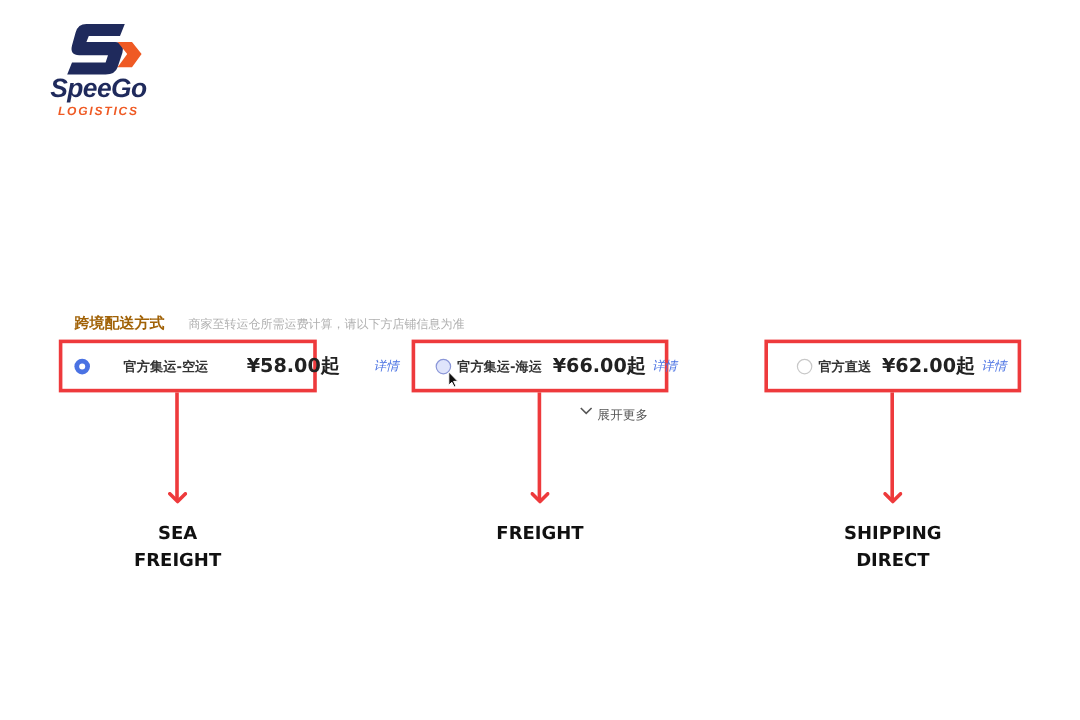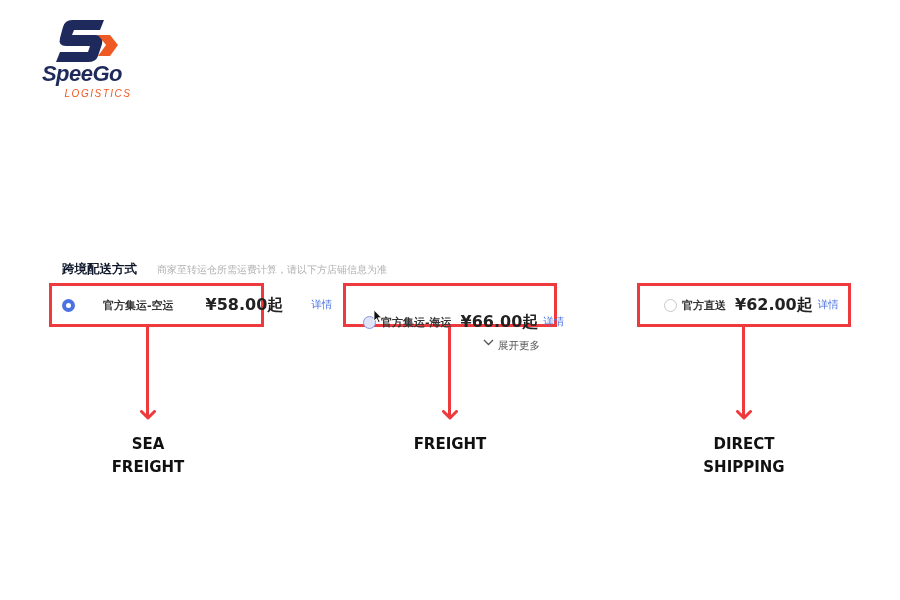--- a/index.html
+++ b/index.html
@@ -1,34 +1,34 @@
 <!DOCTYPE html>
 <html><head>
 <meta charset="utf-8">
 <style>
   html, body { margin:0; padding:0; }
   body { width:900px; height:600px; background:#ffffff; position:relative; overflow:hidden; font-family:"DejaVu Sans", sans-serif; }
   .logo { position:absolute; left:22px; top:18px; width:120px; height:85px; }
   .logo-mark { position:absolute; left:30px; top:0; width:70px; height:46px; }
   .logo-word { position:absolute; left:0; top:43px; width:120px; text-align:center; font-family:Liberation Sans, sans-serif; font-weight:bold; font-style:italic; font-size:22px; color:#1f2a5c; letter-spacing:-0.5px; }
-  .logo-sub { position:absolute; left:16px; top:70px; width:120px; text-align:center; font-family:"Liberation Sans", sans-serif; font-weight:normal; font-style:italic; font-size:10px; color:#ef5a24; letter-spacing:1.5px; }
+  .logo-sub { position:absolute; left:0; top:70px; width:120px; text-align:center; font-family:"Liberation Sans", sans-serif; font-weight:bold; font-style:italic; font-size:10px; color:#ef5a24; letter-spacing:1.5px; }
 
-  .section-title { position:absolute; left:62px; top:261px; font-size:12.5px; font-weight:bold; color:#0f172a; }
+  .section-title { position:absolute; left:62px; top:261px; font-size:12.5px; font-weight:bold; color:#a16207; }
   .section-hint { position:absolute; left:157px; top:263px; font-size:10px; color:#b0b0b0;text-align:center; }
 
   .opt-box { position:absolute; border:3px solid #ee3a3c; box-sizing:border-box; height:44px; }
   .opt-inner { position:absolute; top:0; bottom:0; display:flex; align-items:center; white-space:nowrap; }
   .radio { width:13px; height:13px; border-radius:50%; box-sizing:border-box; margin-right:5px; flex:none; position:relative; }
   .radio.checked { background:#4a72e3; }
   .radio.checked::after { content:""; position:absolute; left:4px; top:4px; width:5px; height:5px; background:#fff; border-radius:50%; }
   .radio.hover { border:1.5px solid #8a96d8; background:#dfe4fb; }
   .radio.plain { border:1px solid #c8c8c8; background:#fff; }
   .opt-name { font-size:11px; color:#333; font-weight:bold; margin-right:9px; }
   .opt-price { font-size:16px; color:#222; font-weight:bold; margin-right:5px; }
-  .opt-detail { font-size:10.5px; color:#4a72e3; }
+  .opt-detail { font-size:10.5px; color:#4a72e3;font-style:italic; }
   .cursor { position:absolute; width:10px; height:14px; }
 
   .expand { position:absolute; left:483px; top:339px; font-size:10.5px; color:#555; display:flex; align-items:flex-start; }
   .expand svg { margin-right:4px; }
 
   .arrow-line { position:absolute; width:3px; background:#ee3a3c; }
   .arrow-head { position:absolute; width:16px; height:10px; }
 
   .label { position:absolute; width:140px; text-align:center; font-family:"DejaVu Sans", sans-serif; font-weight:bold; font-size:15px; line-height:23px; color:#111; }
 </style>
@@ -50,21 +50,21 @@
 
 <div class="opt-box" style="left:49px; top:283px; width:215px;"></div>
 <div class="opt-inner" style="left:62px; top:284px; height:42px;gap:23px;">
   <span class="radio checked"></span>
   <span class="opt-name">官方集运-空运</span>
   <span class="opt-price">¥58.00起</span>
   <span class="opt-detail">详情</span>
 </div>
 
 <div class="opt-box" style="left:343px; top:283px; width:214px;"></div>
-<div class="opt-inner" style="left:363px; top:284px; height:42px;margin-top:17px;">
+<div class="opt-inner" style="left:363px; top:284px; height:42px;">
   <span class="radio hover"></span>
   <span class="opt-name">官方集运-海运</span>
   <span class="opt-price">¥66.00起</span>
   <span class="opt-detail">详情</span>
 </div>
 <svg class="cursor" style="left:373px; top:309px;" viewBox="0 0 10 14">
   <path d="M1 1 L1 12 L3.5 9.5 L5.5 13.5 L7 12.8 L5 8.8 L8.5 8.8 Z" fill="#111" stroke="#fff" stroke-width="0.8"></path>
 </svg>
 
 <div class="opt-box" style="left:637px; top:283px; width:214px;"></div>
@@ -98,15 +98,15 @@
   </svg>
 
 <div class="label" style="left:78px; top:433px;">
   <div>SEA</div>
   <div>FREIGHT</div>
 </div>
 <div class="label" style="left:380px; top:433px;">
   <div>FREIGHT</div>
 </div>
 <div class="label" style="left:674px; top:433px;">
+  <div>SHIPPING</div>
   <div>DIRECT</div>
-  <div>SHIPPING</div>
 </div>
 
 </body></html>

